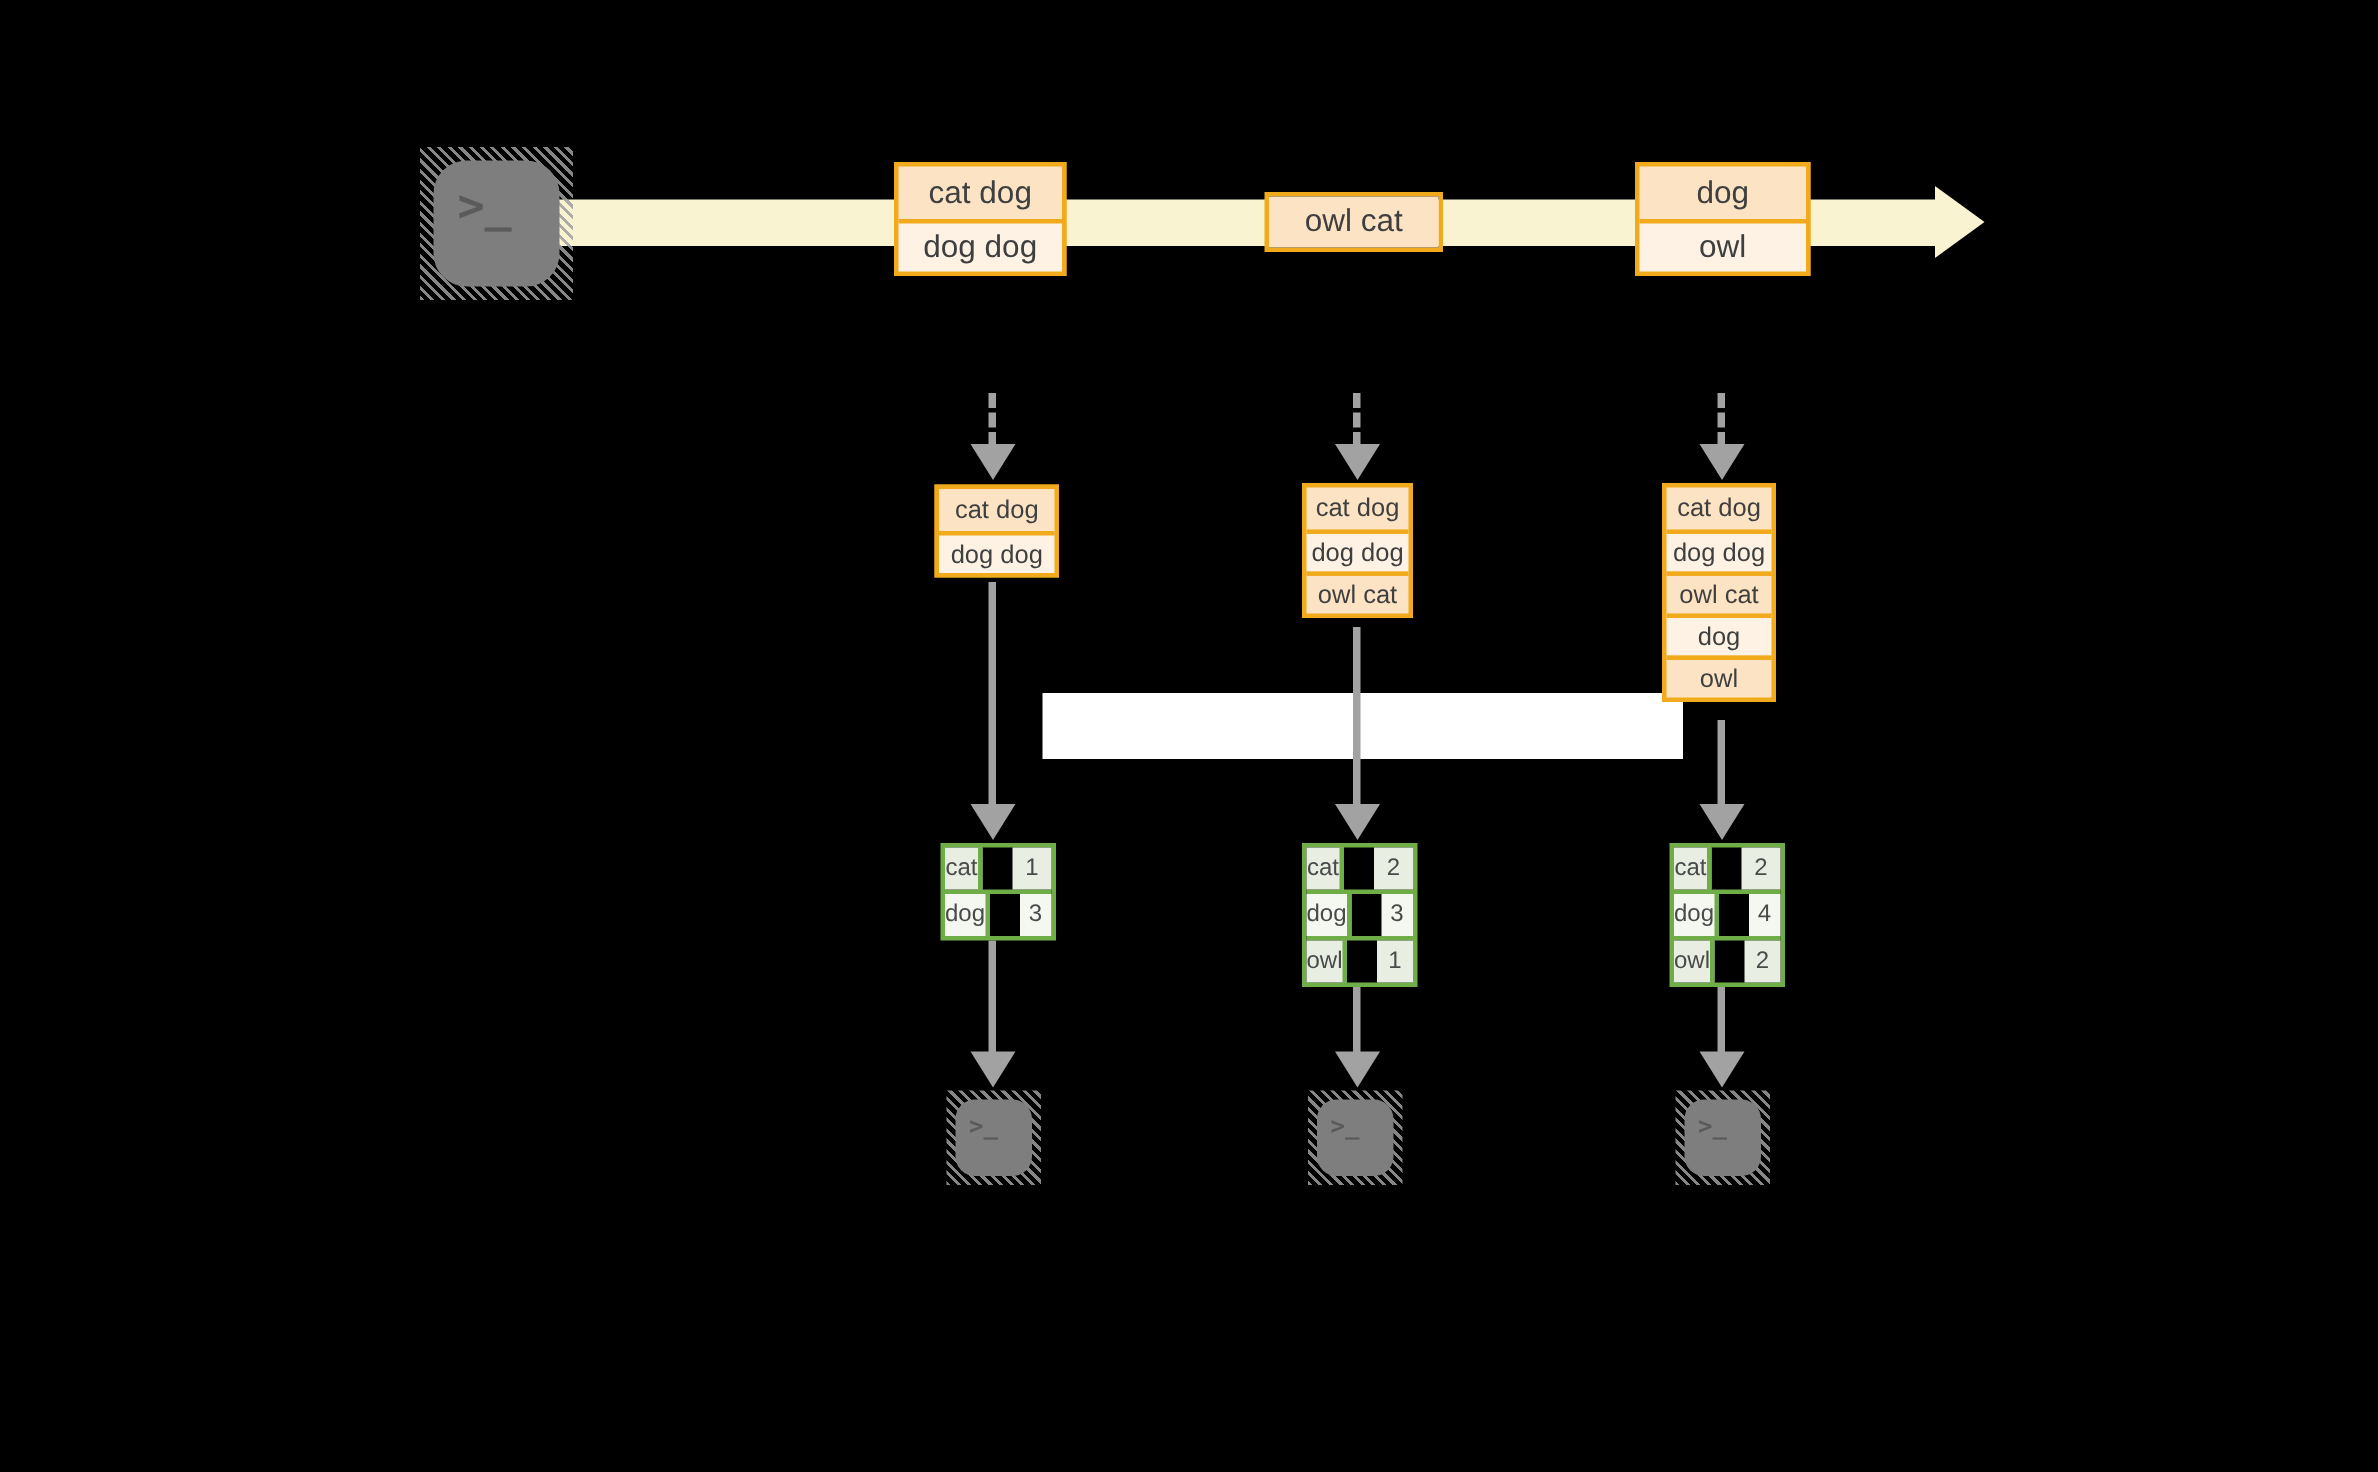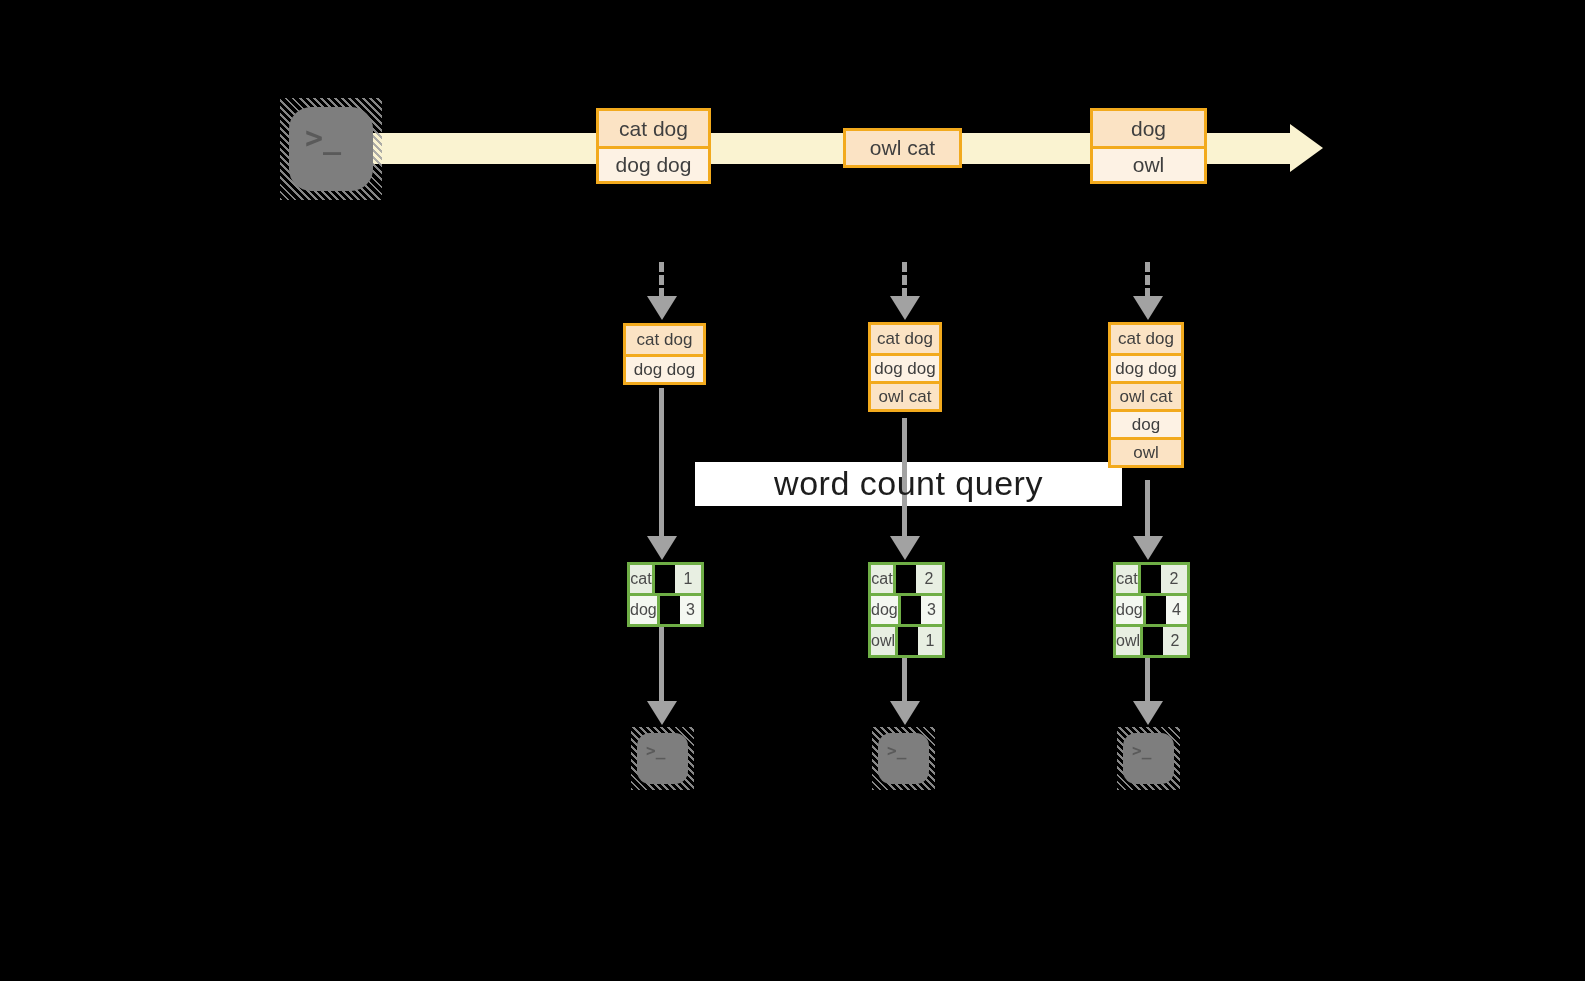--- a/index.html
+++ b/index.html
@@ -106,21 +106,20 @@
   </div>
   <div class="obox" style="left:1108px;top:322px;width:76px">
     <div class="ocell scell">cat dog</div>
     <div class="ocell scell light">dog dog</div>
     <div class="ocell scell">owl cat</div>
     <div class="ocell scell light">dog</div>
     <div class="ocell scell">owl</div>
   </div>
 
   <div class="query-bg"></div>
-  <div class="query-label">word count query</div>
 
   <div class="shaft" style="left:659px;top:388px;height:150px"></div>
   <div class="head-down" style="left:647px;top:536px"></div>
   <div class="shaft" style="left:902px;top:418px;height:120px"></div>
   <div class="head-down" style="left:890px;top:536px"></div>
   <div class="shaft" style="left:1145px;top:480px;height:58px"></div>
   <div class="head-down" style="left:1133px;top:536px"></div>
 
   <div class="gtable" style="left:627px;top:562px;width:77px">
     <div class="grow sage">

